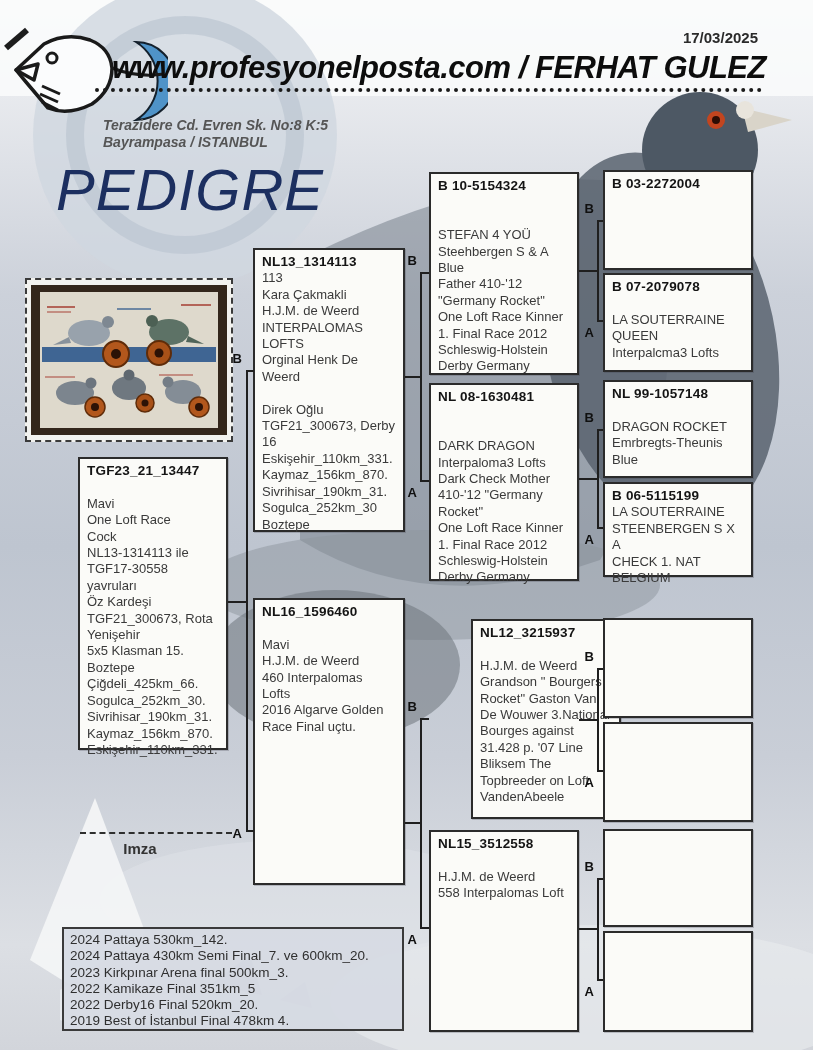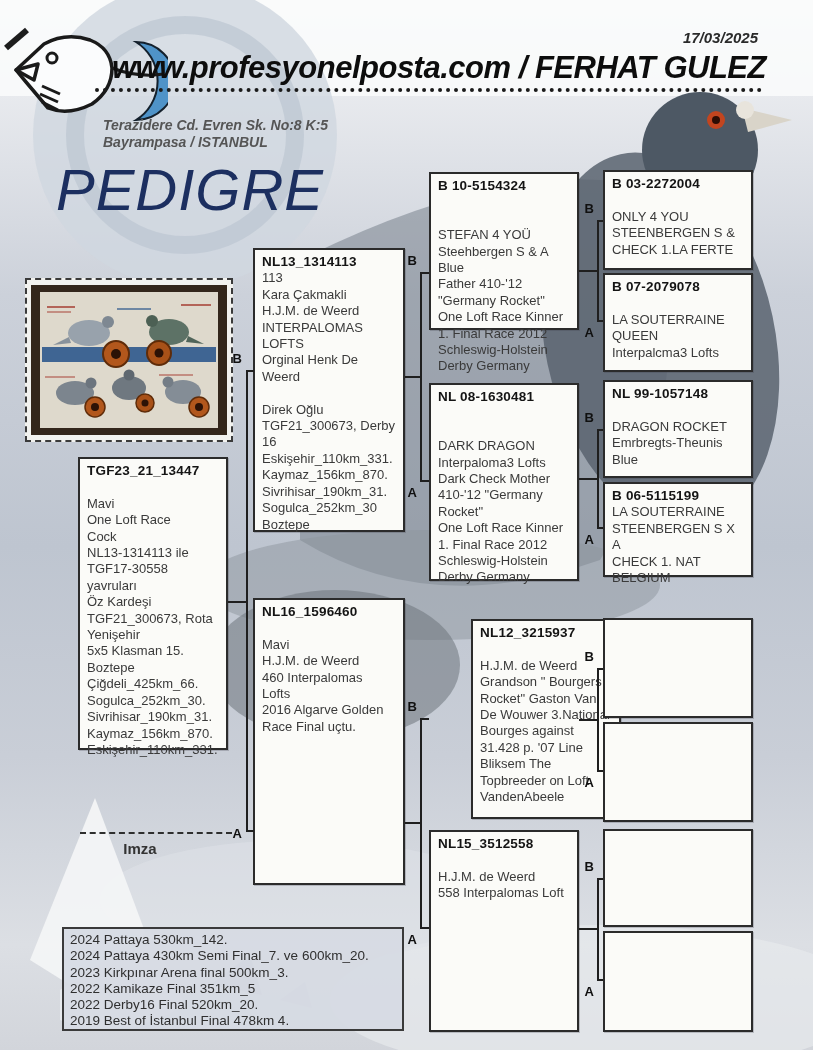--- a/index.html
+++ b/index.html
@@ -3,21 +3,21 @@
 <meta charset="utf-8">
 <style>
   html,body{margin:0;padding:0;background:#9aa0ab;}
   .page{
     position:relative;width:813px;height:1050px;overflow:hidden;
     font-family:"Liberation Sans",sans-serif;
     background:linear-gradient(180deg,#f5f6f7 0%,#e8eaee 9%,#ccd1da 28%,#bec5d0 52%,#c9ced7 72%,#dcdfe4 90%,#d2d5db 100%);
   }
   .bg-art{position:absolute;left:0;top:0;width:813px;height:1050px;pointer-events:none;}
   .hdr-date{position:absolute;top:29px;left:638px;width:120px;text-align:right;
-    font-style:italic;font-weight:600;font-size:15px;color:#2a2a2a;}
+    font-weight:600;font-size:15px;color:#2a2a2a;}
   .site-title{position:absolute;top:50px;left:112px;width:660px;
     font-style:italic;font-weight:bold;font-size:31px;letter-spacing:-0.5px;color:#0d0d0d;white-space:nowrap;}
   .dotline{position:absolute;top:88px;left:95px;width:667px;height:0;border-bottom:4px dotted #1b1b1b;}
   .addr{position:absolute;left:103px;font-style:italic;font-weight:600;font-size:14px;color:#555;}
   .addr1{top:117px;} .addr2{top:134px;}
   .big-title{position:absolute;top:156px;left:56px;font-size:58px;font-weight:normal;font-style:italic;
     color:#1c2f60;letter-spacing:1px;}
   .logo{position:absolute;left:8px;top:24px;width:160px;height:102px;}
   .photo-box{position:absolute;left:25px;top:278px;width:208px;height:164px;
     border:2px dashed #3a3a3a;background:#f2f2ef;box-sizing:border-box;padding:4px;}
@@ -162,21 +162,21 @@
     <div class="ring">NL16_1596460</div>
     <div class="body">
 Mavi
 H.J.M. de Weerd
 460 Interpalomas
 Lofts
 2016 Algarve Golden
 Race Final uçtu.</div>
   </div>
 
-  <div class="pbox" style="left:429px;top:172px;width:150px;height:158px;">
+  <div class="pbox" style="left:429px;top:172px;width:150px;height:203px;">
     <div class="ring">B 10-5154324</div>
     <div class="body">
 
 STEFAN 4 YOÜ
 Steehbergen S &amp; A
 Blue
 Father 410-'12
 "Germany Rocket"
 One Loft Race Kinner
 1. Final Race 2012
@@ -212,24 +212,20 @@
   </div>
   <div class="pbox" style="left:429px;top:830px;width:150px;height:202px;">
     <div class="ring">NL15_3512558</div>
     <div class="body">
 H.J.M. de Weerd
 558 Interpalomas Loft</div>
   </div>
 
   <div class="pbox" style="left:603px;top:170px;width:150px;height:100px;">
     <div class="ring">B 03-2272004</div>
-    <div class="body">
-ONLY 4 YOU
-STEENBERGEN S &amp;
-CHECK 1.LA FERTE</div>
   </div>
   <div class="pbox" style="left:603px;top:273px;width:150px;height:99px;">
     <div class="ring">B 07-2079078</div>
     <div class="body">
 LA SOUTERRAINE
 QUEEN
 Interpalcma3 Lofts</div>
   </div>
   <div class="pbox" style="left:603px;top:380px;width:150px;height:98px;">
     <div class="ring">NL 99-1057148</div>

